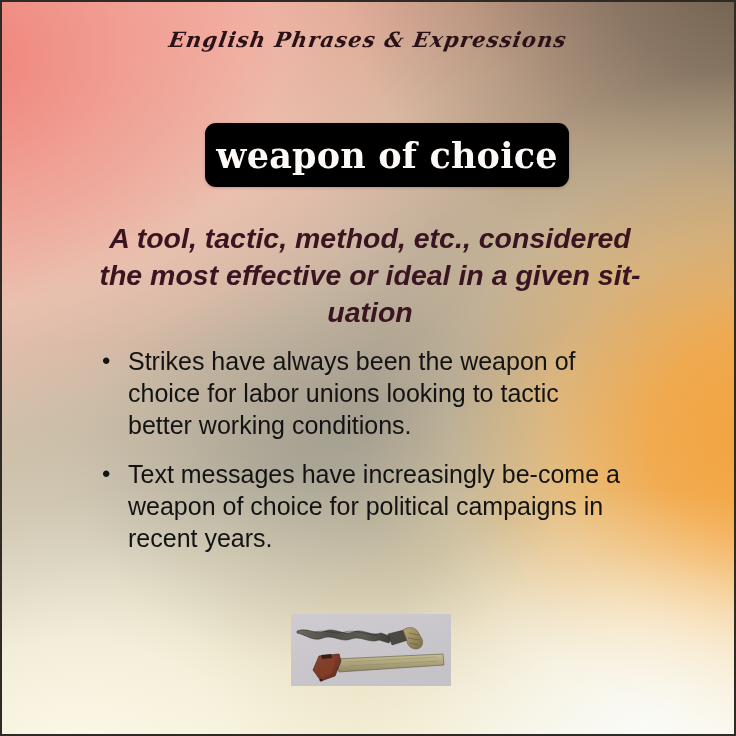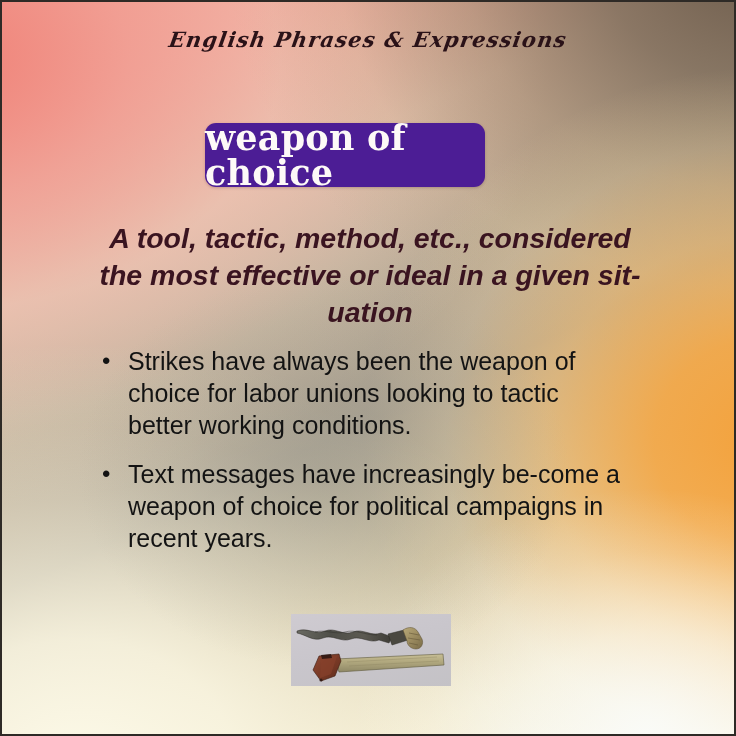--- a/index.html
+++ b/index.html
@@ -101,24 +101,24 @@
     font-size: 21px;
     letter-spacing: 1.2px;
     color: #2a1218;
     transform: skewX(-9deg);
   }
 
   #title-badge {
     position: absolute;
     left: 203px;
     top: 121px;
-    width: 280px;
+    width: 364px;
     height: 64px;
     border-radius: 11px;
-    background: #4c1d95;
+    background: #000000;
     display: flex;
     align-items: center;
     justify-content: center;
     box-shadow: 0 1px 3px rgba(60,20,28,0.22);
   }
   #title-badge-text {
     font-family: "DejaVu Serif", "Liberation Serif", serif;
     font-weight: 700;
     font-size: 35px;
     color: #fdf9f7;

